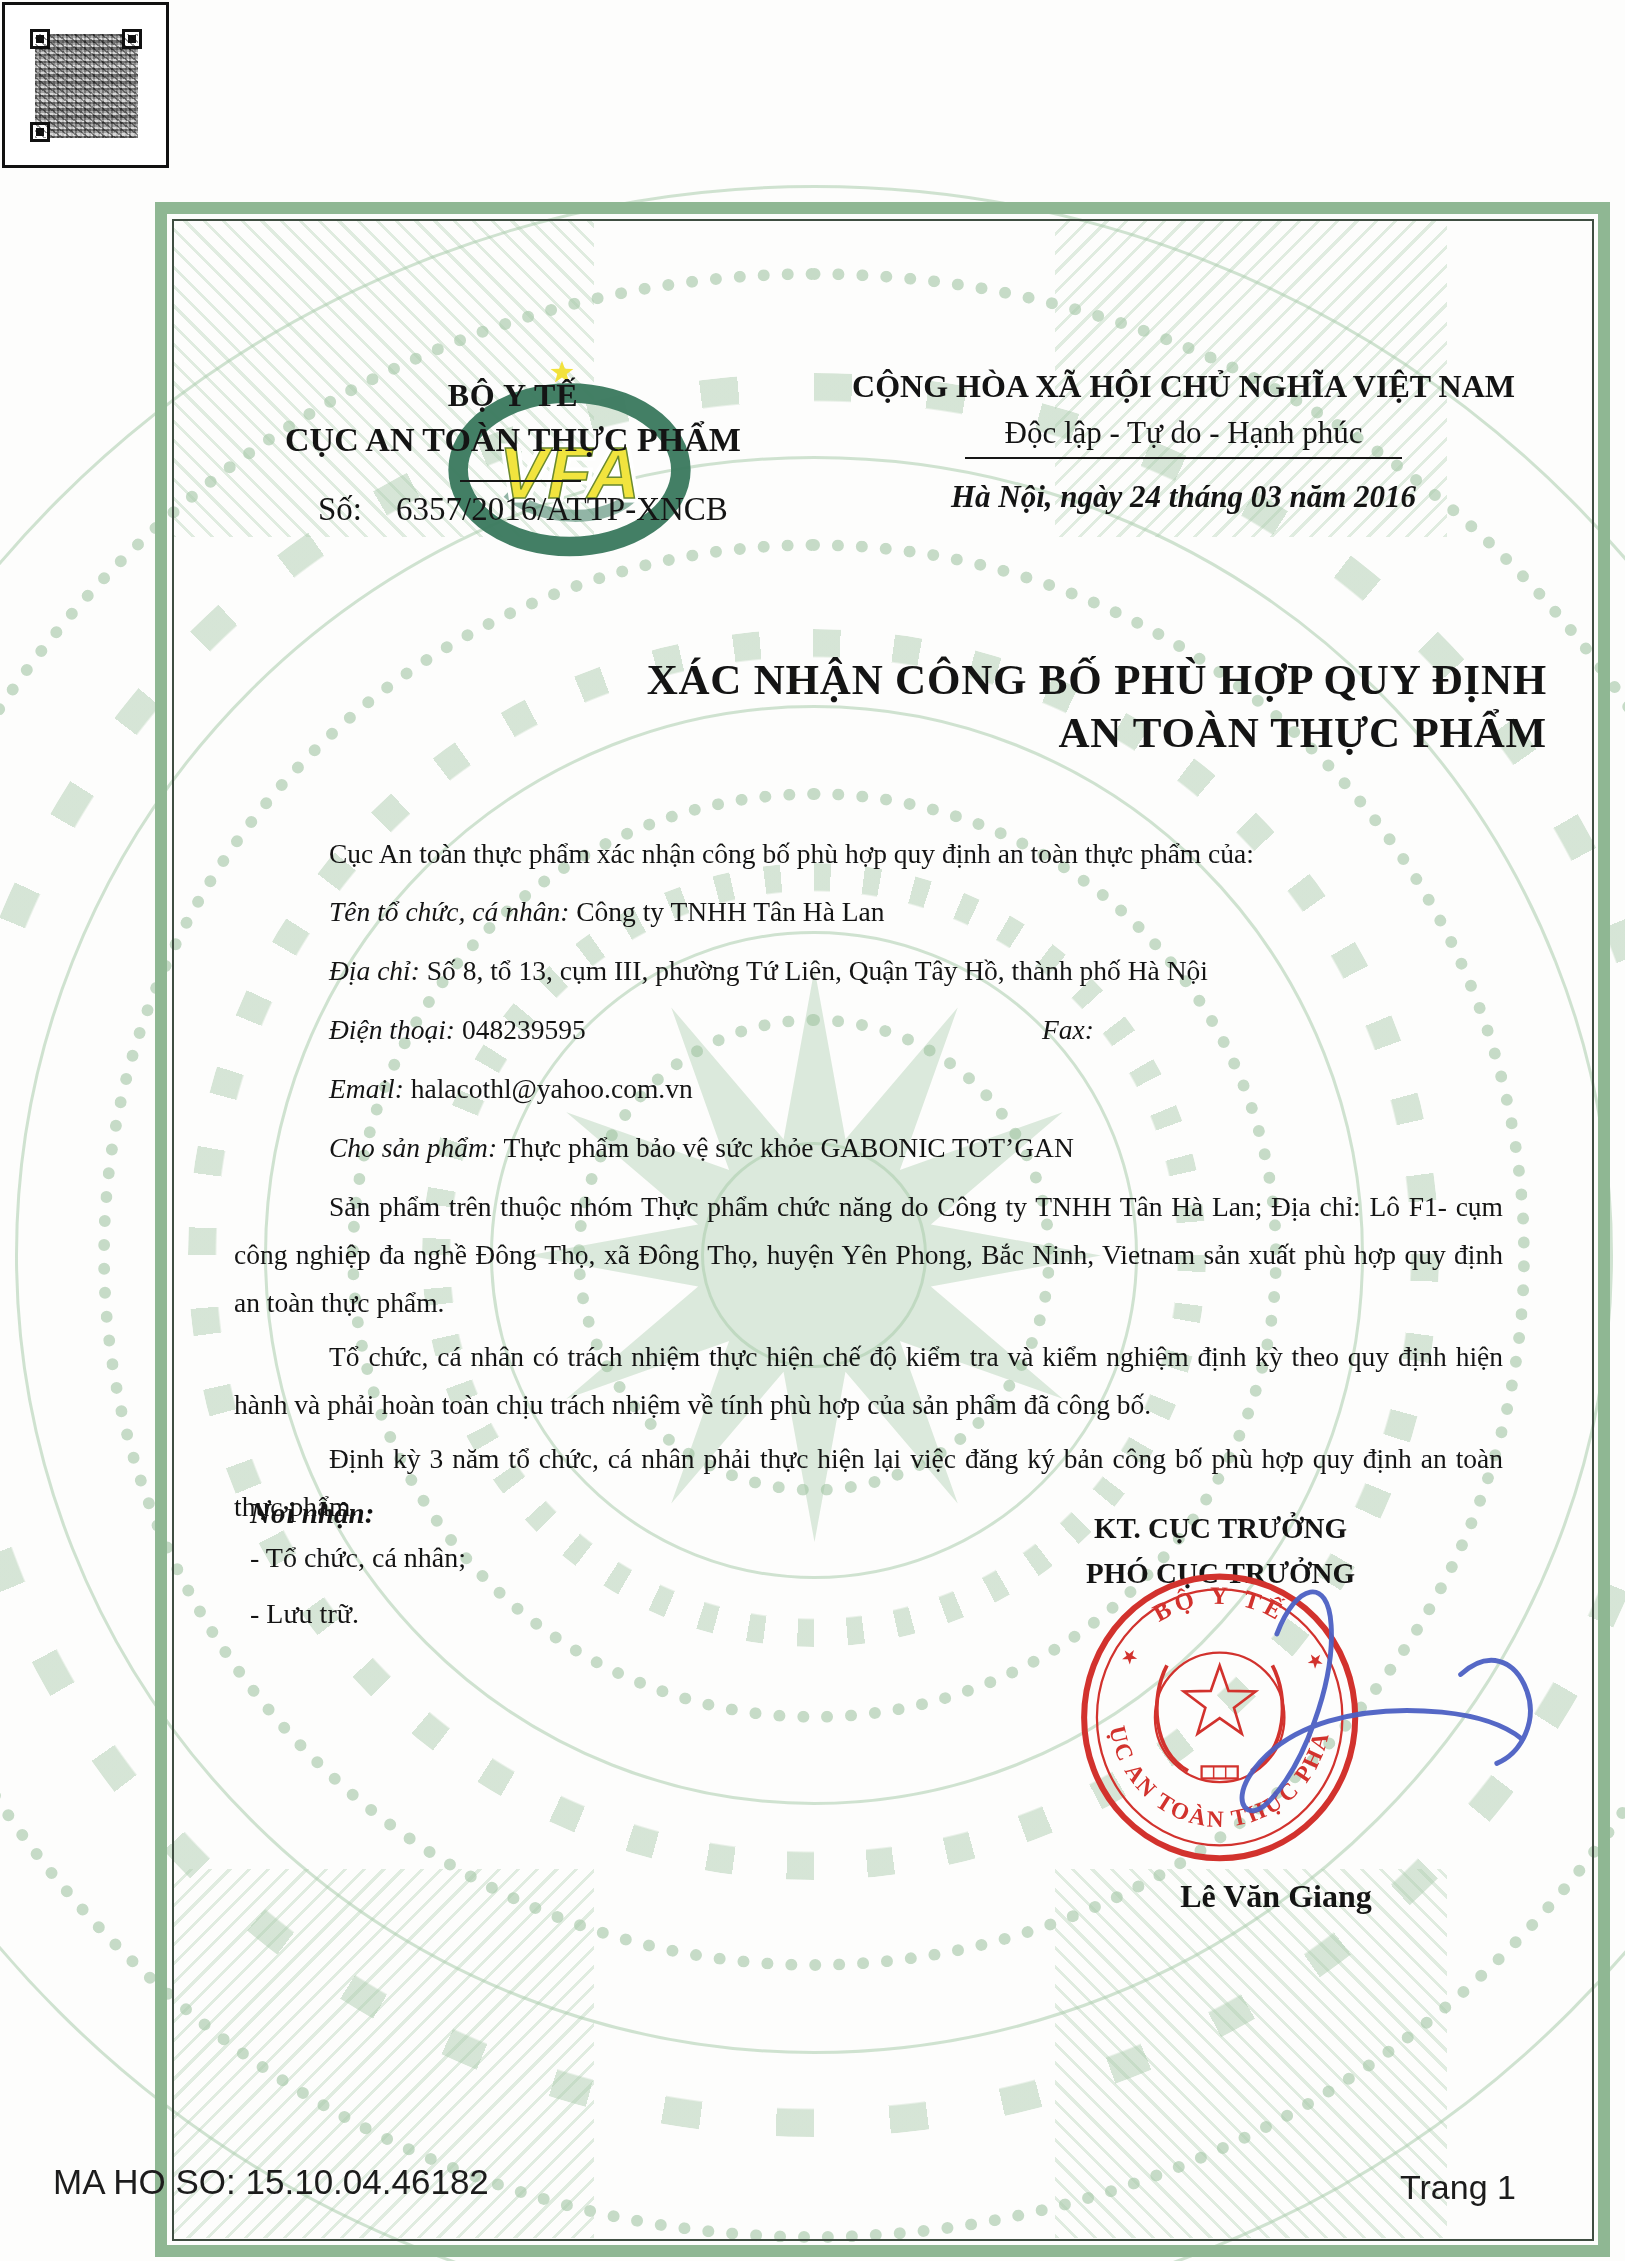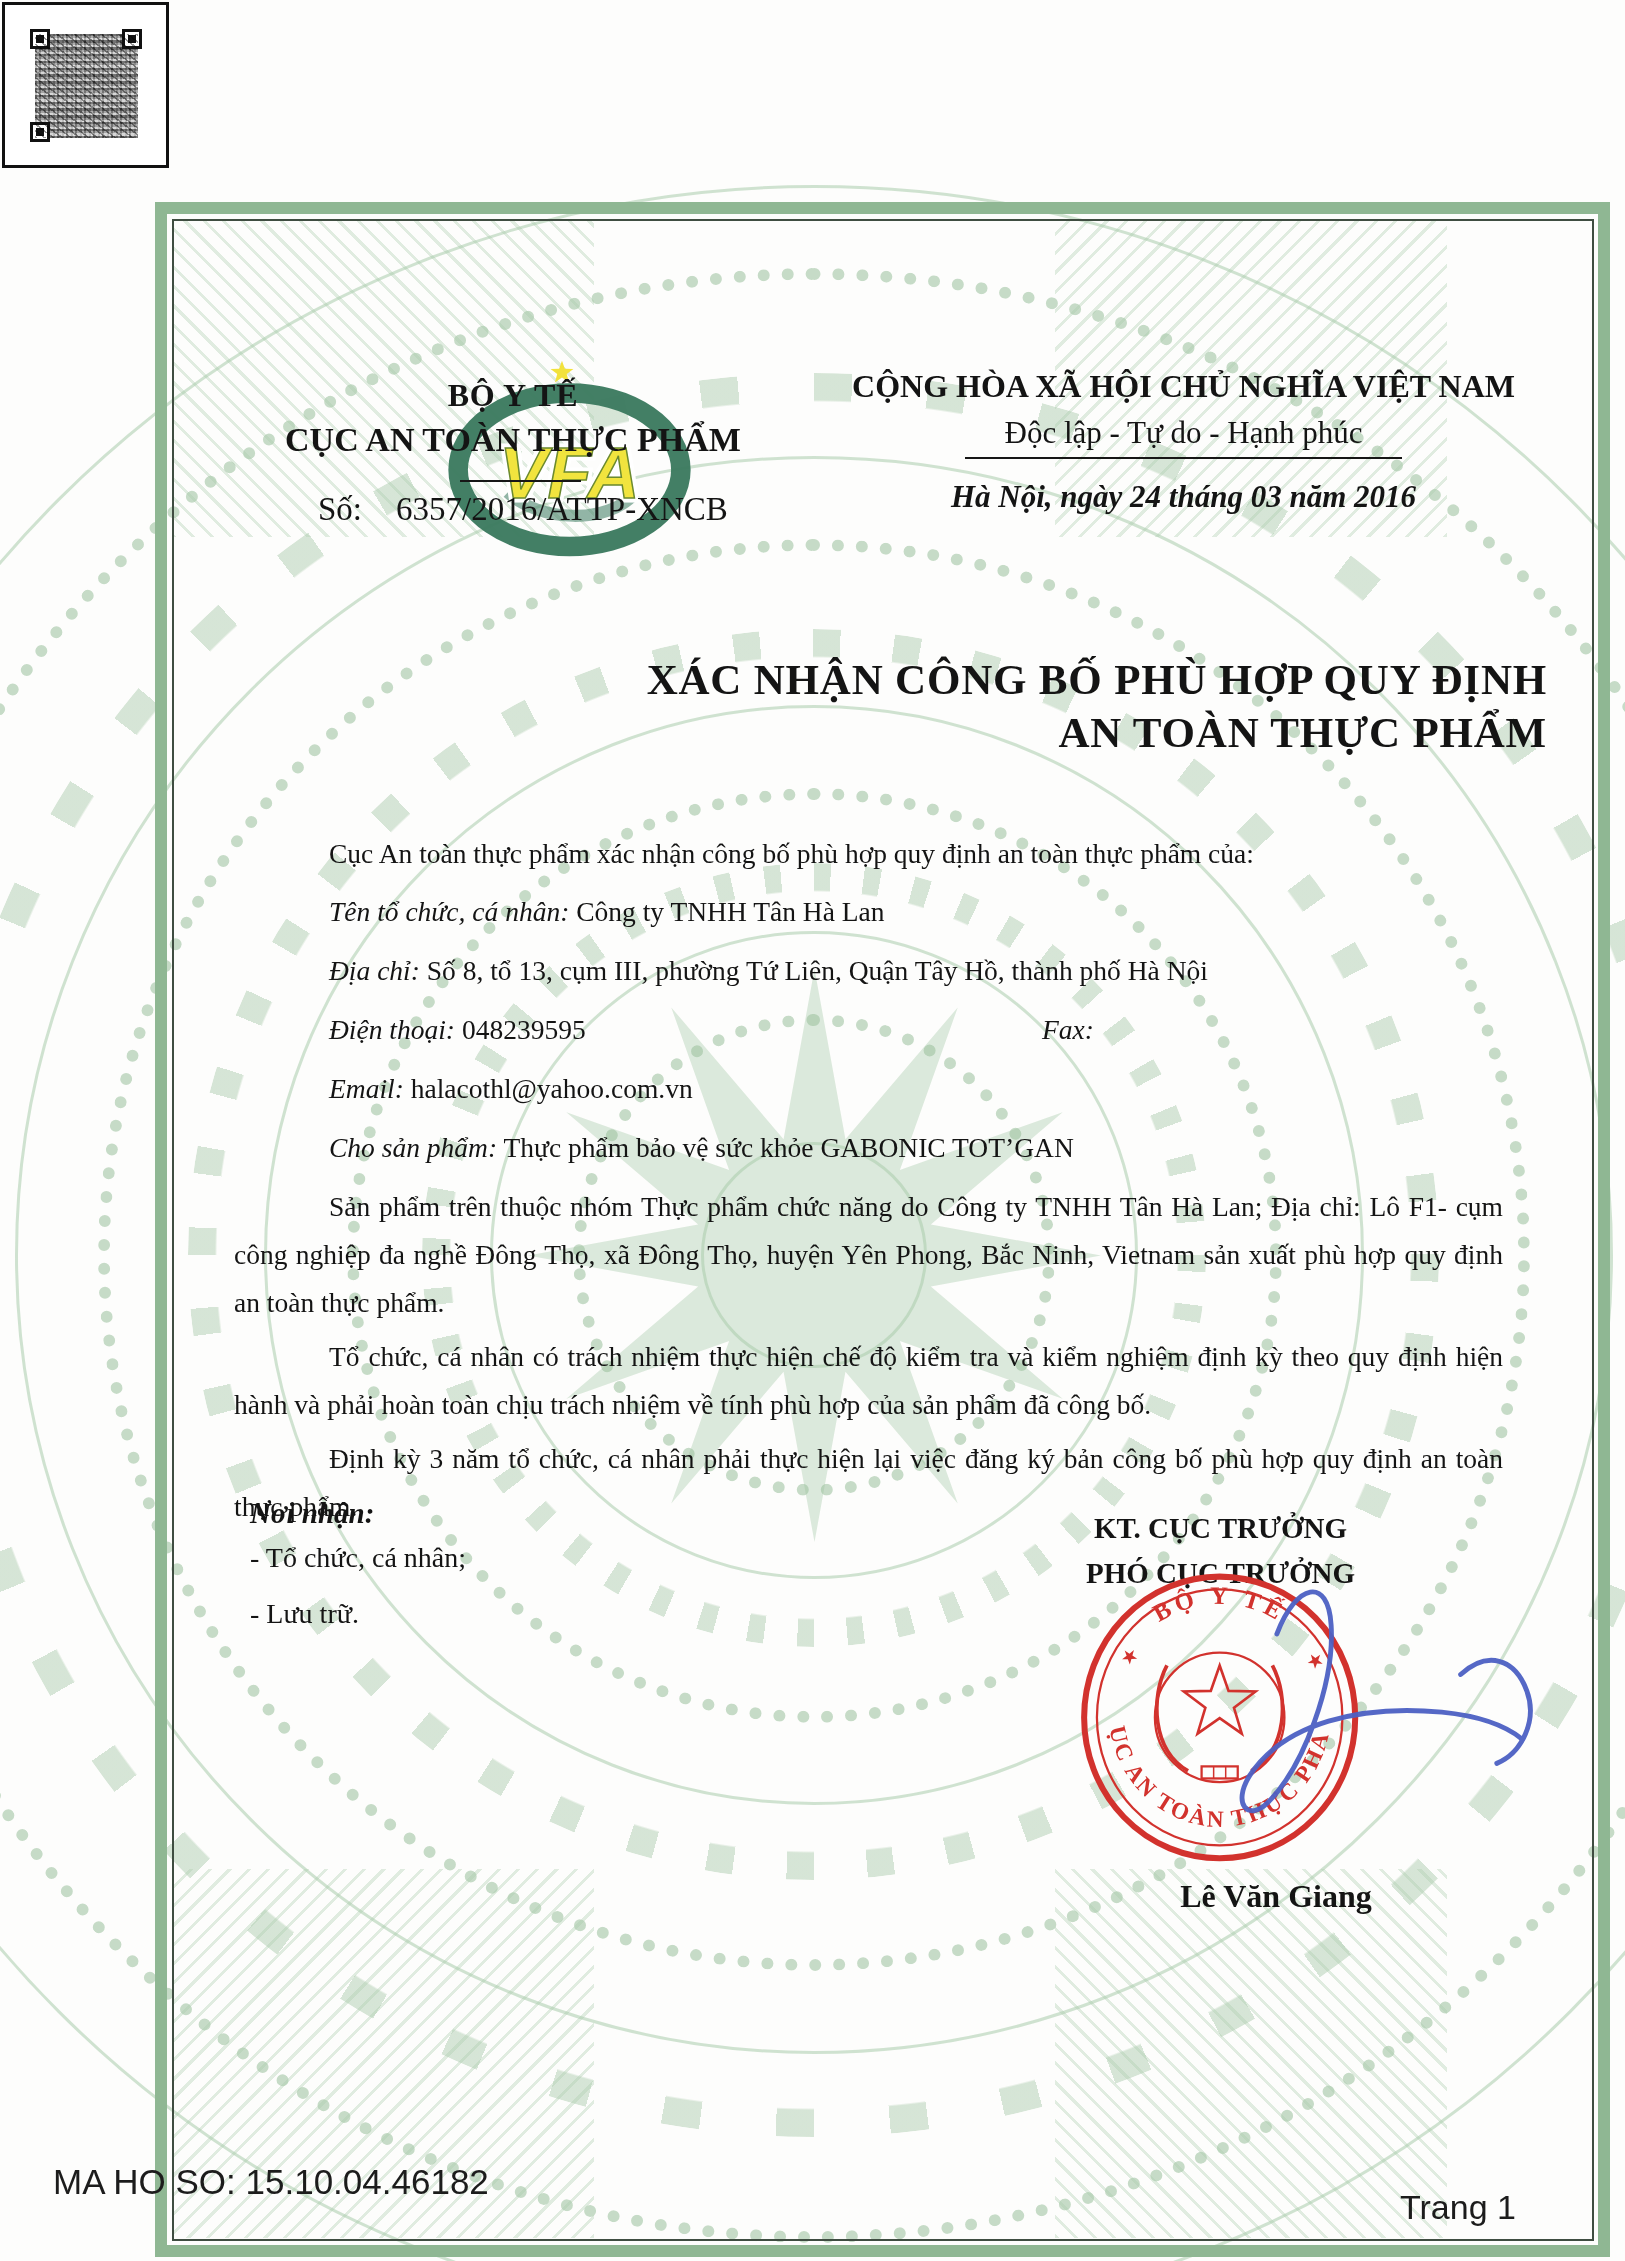--- a/index.html
+++ b/index.html
@@ -70,21 +70,21 @@
   .authority{position:absolute;left:1002px;top:1506px;width:437px;text-align:center;z-index:5;}
   .authority div{font-size:29px;font-weight:bold;line-height:45px;}
   .sealwrap{position:absolute;left:1054px;top:1569px;width:497px;height:324px;z-index:5;}
   .signer{position:absolute;left:1110px;top:1878px;width:332px;text-align:center;
           font-size:32px;font-weight:bold;z-index:6;}
 
   
   .footer-left{position:absolute;left:53px;top:2162px;font-family:"Liberation Sans","DejaVu Sans",sans-serif;
                font-size:35px;color:#1c1c1c;z-index:6;}
   .footer-right{position:absolute;left:1400px;top:2168px;font-family:"Liberation Sans","DejaVu Sans",sans-serif;
-                font-size:34px;color:#1c1c1c;z-index:6;margin-top:20px;}
+                font-size:34px;color:#1c1c1c;z-index:6;}
 </style>
 </head>
 <body>
 
 <div class="page">
 
   <div class="watermark">
     <div class="wm-star" style="left:528px;top:969px;width:573px;height:573px;"></div>
     <div class="wm-ring wm-solid" style="left:701px;top:1142px;width:226px;height:226px;"></div>
     <div class="wm-ring wm-dot" style="left:573px;top:1014px;width:482px;height:482px;"></div>

